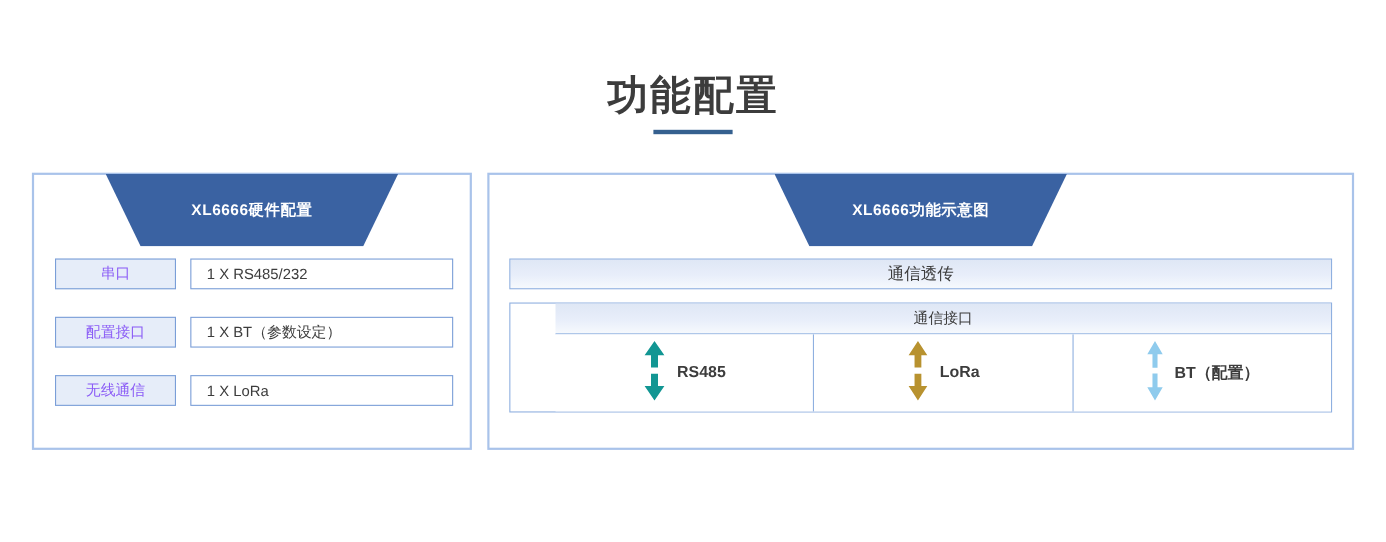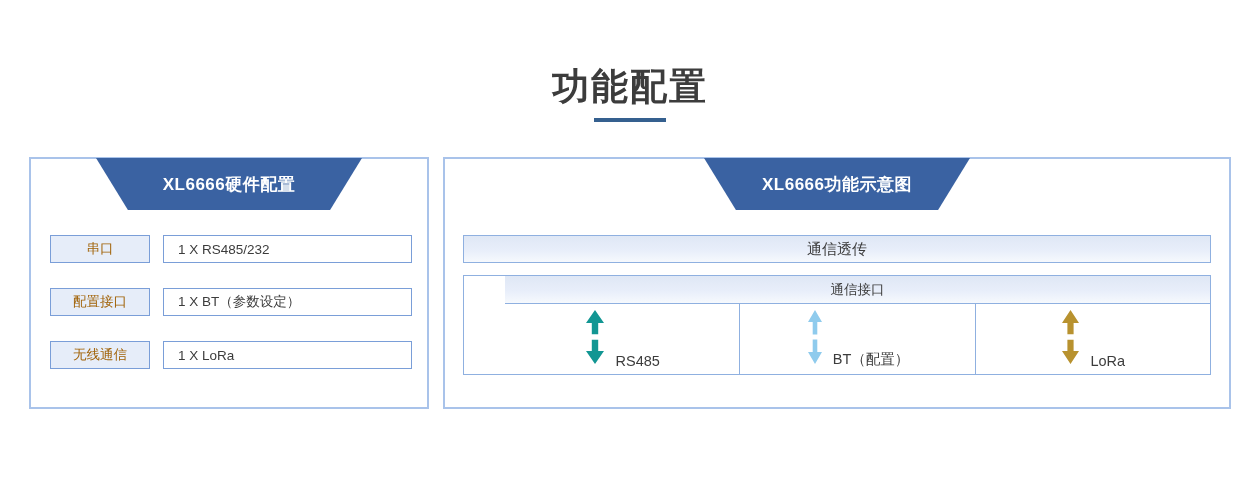--- a/index.html
+++ b/index.html
@@ -55,24 +55,24 @@
     left: 443px;
     top: 157px;
     width: 788px;
     height: 252px;
   }
 
   
   .ribbon {
     position: absolute;
     top: -1px;
-    height: 52px;
+    height: 66px;
     background: #3a62a2;
     color: #ffffff;
-    font-size: 17px;
+    font-size: 14px;
     font-weight: bold;
     letter-spacing: 0.5px;
     display: flex;
     align-items: center;
     justify-content: center;
     -webkit-clip-path: polygon(0 0, 100% 0, 88% 100%, 12% 100%);
     clip-path: polygon(0 0, 100% 0, 88% 100%, 12% 100%);
   }
   #ribbon-hardware {
     left: 65px;
@@ -91,29 +91,29 @@
     width: 362px;
   }
   .hw-row {
     display: flex;
     align-items: stretch;
     height: 28px;
     margin-bottom: 25px;
   }
   .hw-row:last-child { margin-bottom: 0; }
   .hw-label {
-    width: 100px;
+    width: 110px;
     border: 1px solid #7a9ed8;
     background: #e6edf9;
     box-sizing: border-box;
     display: flex;
     align-items: center;
     justify-content: center;
     font-size: 13.5px;
-    color: #a16207;
+    color: #8b5cf6;
   }
   .hw-value {
     flex: 1;
     margin-left: 13px;
     border: 1px solid #7a9ed8;
     background: #ffffff;
     box-sizing: border-box;
     display: flex;
     align-items: center;
     padding-left: 14px;
@@ -165,22 +165,23 @@
   .iface-col {
     flex: 1;
     display: flex;
     align-items: center;
     justify-content: center;
     border-right: 1px solid #8fb0e0;
   }
   .iface-col:last-child { border-right: 0; }
   .iface-inner {
     display: flex;
-    align-items: flex-end;
+    align-items: center;
     gap: 9px;
+    font-weight: bold;
   }
   .iface-label {
     font-size: 14.5px;
     color: #3c3c3c;
     white-space: nowrap;
   }
   .arrow-icon { display: block; }
 </style>
 </head>
 <body>
@@ -236,37 +237,37 @@
                 <path d="M11 55 L20 42 L14.2 42 L14.2 30.8 L7.8 30.8 L7.8 42 L2 42 Z" fill="#129693"></path>
               </svg>
             </span>
             <span class="iface-label">RS485</span>
           </div>
         </div>
 
         <div class="iface-col">
           <div class="iface-inner">
             <span class="arrow-icon">
+              <svg width="21" height="56" viewBox="0 0 21 56" aria-hidden="true">
+                <path d="M10.5 1 L19 14 L13.6 14 L13.6 25.2 L7.4 25.2 L7.4 14 L2 14 Z" fill="#b8922f"></path>
+                <path d="M10.5 55 L19 42 L13.6 42 L13.6 30.8 L7.4 30.8 L7.4 42 L2 42 Z" fill="#b8922f"></path>
+              </svg>
+            </span>
+            <span class="iface-label">LoRa</span>
+          </div>
+        </div>
+
+        <div class="iface-col">
+          <div class="iface-inner">
+            <span class="arrow-icon">
               <svg width="18" height="56" viewBox="0 0 18 56" aria-hidden="true">
                 <path d="M9 1 L16 13 L11.3 13 L11.3 25.4 L6.7 25.4 L6.7 13 L2 13 Z" fill="#8fcbed"></path>
                 <path d="M9 55 L16 43 L11.3 43 L11.3 30.6 L6.7 30.6 L6.7 43 L2 43 Z" fill="#8fcbed"></path>
               </svg>
             </span>
             <span class="iface-label">BT（配置）</span>
           </div>
         </div>
 
-        <div class="iface-col">
-          <div class="iface-inner">
-            <span class="arrow-icon">
-              <svg width="21" height="56" viewBox="0 0 21 56" aria-hidden="true">
-                <path d="M10.5 1 L19 14 L13.6 14 L13.6 25.2 L7.4 25.2 L7.4 14 L2 14 Z" fill="#b8922f"></path>
-                <path d="M10.5 55 L19 42 L13.6 42 L13.6 30.8 L7.4 30.8 L7.4 42 L2 42 Z" fill="#b8922f"></path>
-              </svg>
-            </span>
-            <span class="iface-label">LoRa</span>
-          </div>
-        </div>
-
       </div>
     </div>
   </div>
 </div>
 
 </body></html>

